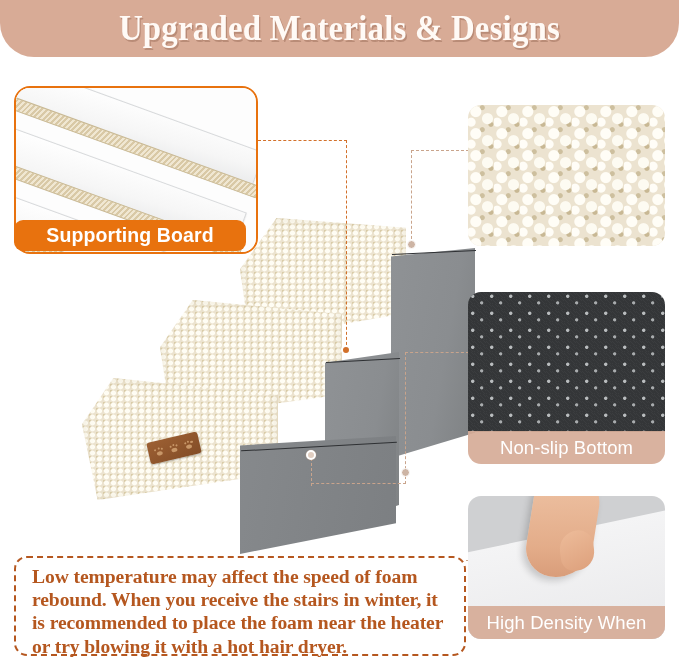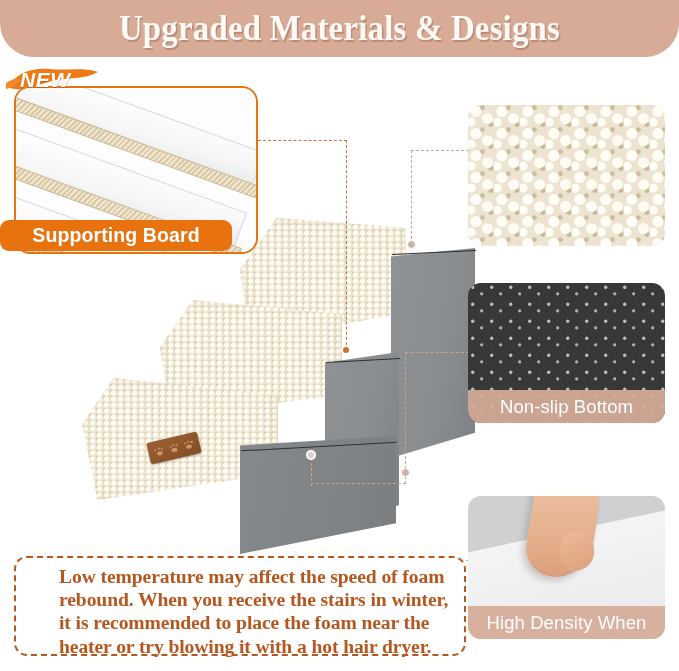--- a/index.html
+++ b/index.html
@@ -56,21 +56,21 @@
     border-radius:1px;
   }
   .slab1 { left:-16px; top:18px; width:265px; height:44px; transform:rotate(20deg); }
   .edge1 { left:-18px; top:52px; width:268px; height:13px; transform:rotate(20deg); }
   .slab2 { left:-34px; top:78px; width:265px; height:46px; transform:rotate(20deg); }
   .edge2 { left:-36px; top:114px; width:268px; height:13px; transform:rotate(20deg); }
   .slab3 { left:-52px; top:140px; width:265px; height:46px; transform:rotate(20deg); }
   .edge3 { left:-54px; top:176px; width:268px; height:13px; transform:rotate(20deg); }
 
   .sb-label {
-    position:absolute; left:0; top:220px; width:232px; height:31px;
+    position:absolute; left:14px; top:220px; width:232px; height:31px;
     background:#e8720e;
     border-radius:9px;
     display:flex; align-items:center; justify-content:center;
     color:#fff; font-size:19.5px; font-weight:bold; letter-spacing:.1px;
   }
   .new-badge {
     position:absolute; left:6px; top:63px; width:94px; height:40px; z-index:6;
   }
   .new-badge .txt {
     position:absolute; left:14px; top:5px;
@@ -93,21 +93,21 @@
     height:141px;
     background-color:#ece3d0;
     background-image:
       radial-gradient(circle at 30% 30%, #fffdf6 0 5px, rgba(255,253,246,0) 6px),
       radial-gradient(circle at 75% 62%, #fdfbf2 0 5px, rgba(253,251,242,0) 6px),
       radial-gradient(circle at 12% 78%, #fffdf7 0 4px, rgba(255,253,247,0) 5px),
       radial-gradient(circle at 55% 12%, #cdbf9e 0 2px, rgba(205,191,158,0) 3px),
       radial-gradient(circle at 88% 88%, #c8b894 0 2px, rgba(200,184,148,0) 3px);
     background-size:26px 22px, 26px 22px, 26px 22px, 26px 22px, 26px 22px;
   }
-  #panel-bottom { top:283px; height:140px; }
+  #panel-bottom { top:292px; height:172px; }
   .bottom-tex {
     height:140px;
     background-color:#343638;
     background-image:
       radial-gradient(circle at 25% 25%, #b9bcbe 0 1.3px, rgba(185,188,190,0) 2.1px),
       radial-gradient(circle at 72% 64%, #a9acae 0 1.2px, rgba(169,172,174,0) 2px),
       repeating-linear-gradient(45deg, rgba(255,255,255,.035) 0 1px, rgba(0,0,0,0) 1px 3px);
     background-size:19px 17px, 19px 17px, 6px 6px;
   }
   #panel-foam { top:496px; height:143px; }
@@ -192,21 +192,20 @@
     border-radius:13px;
     padding:7px 15px 0 16px;
   }
   .caution-text {
     font-family:"Liberation Serif", serif;
     font-weight:bold;
     font-size:19.6px;
     line-height:23.2px;
     color:#b5571f;
     letter-spacing:-.1px;
-    margin-left:27px;
   }
 </style>
 </head>
 <body>
 
 <div id="stage">
 
   <div class="banner"></div>
   <div class="banner-title">Upgraded Materials &amp; Designs</div>
 
@@ -214,27 +213,20 @@
     <div class="sb-photo">
       <div class="slab slab1"></div>
       <div class="slab-edge edge1"></div>
       <div class="slab slab2"></div>
       <div class="slab-edge edge2"></div>
       <div class="slab slab3"></div>
       <div class="slab-edge edge3"></div>
     </div>
   </div>
 
-  <div class="new-badge">
-    <svg width="94" height="40" viewBox="0 0 94 40">
-      <path d="M2 24 C10 10, 26 4, 44 6 C60 8, 76 4, 92 9 C78 17, 62 14, 46 18 C30 22, 14 30, 2 24 Z" fill="#ee7a14"></path>
-      <path d="M0 20 C6 16, 10 15, 14 17 C10 22, 5 25, 0 26 Z" fill="#f08a2a"></path>
-    </svg>
-    <span class="txt">NEW</span>
-  </div>
 
   <div class="sb-label">Supporting Board</div>
 
   <div id="product">
 
     <div class="stair-face tread" style="left:180px; top:18px; width:166px; height:122px;
                 clip-path:polygon(22% 0%, 100% 8%, 100% 78%, 6% 100%, 0% 42%);
                 border-radius:10px;"></div>
 
     <div class="stair-face grey" style="left:331px; top:48px; width:84px; height:210px;

